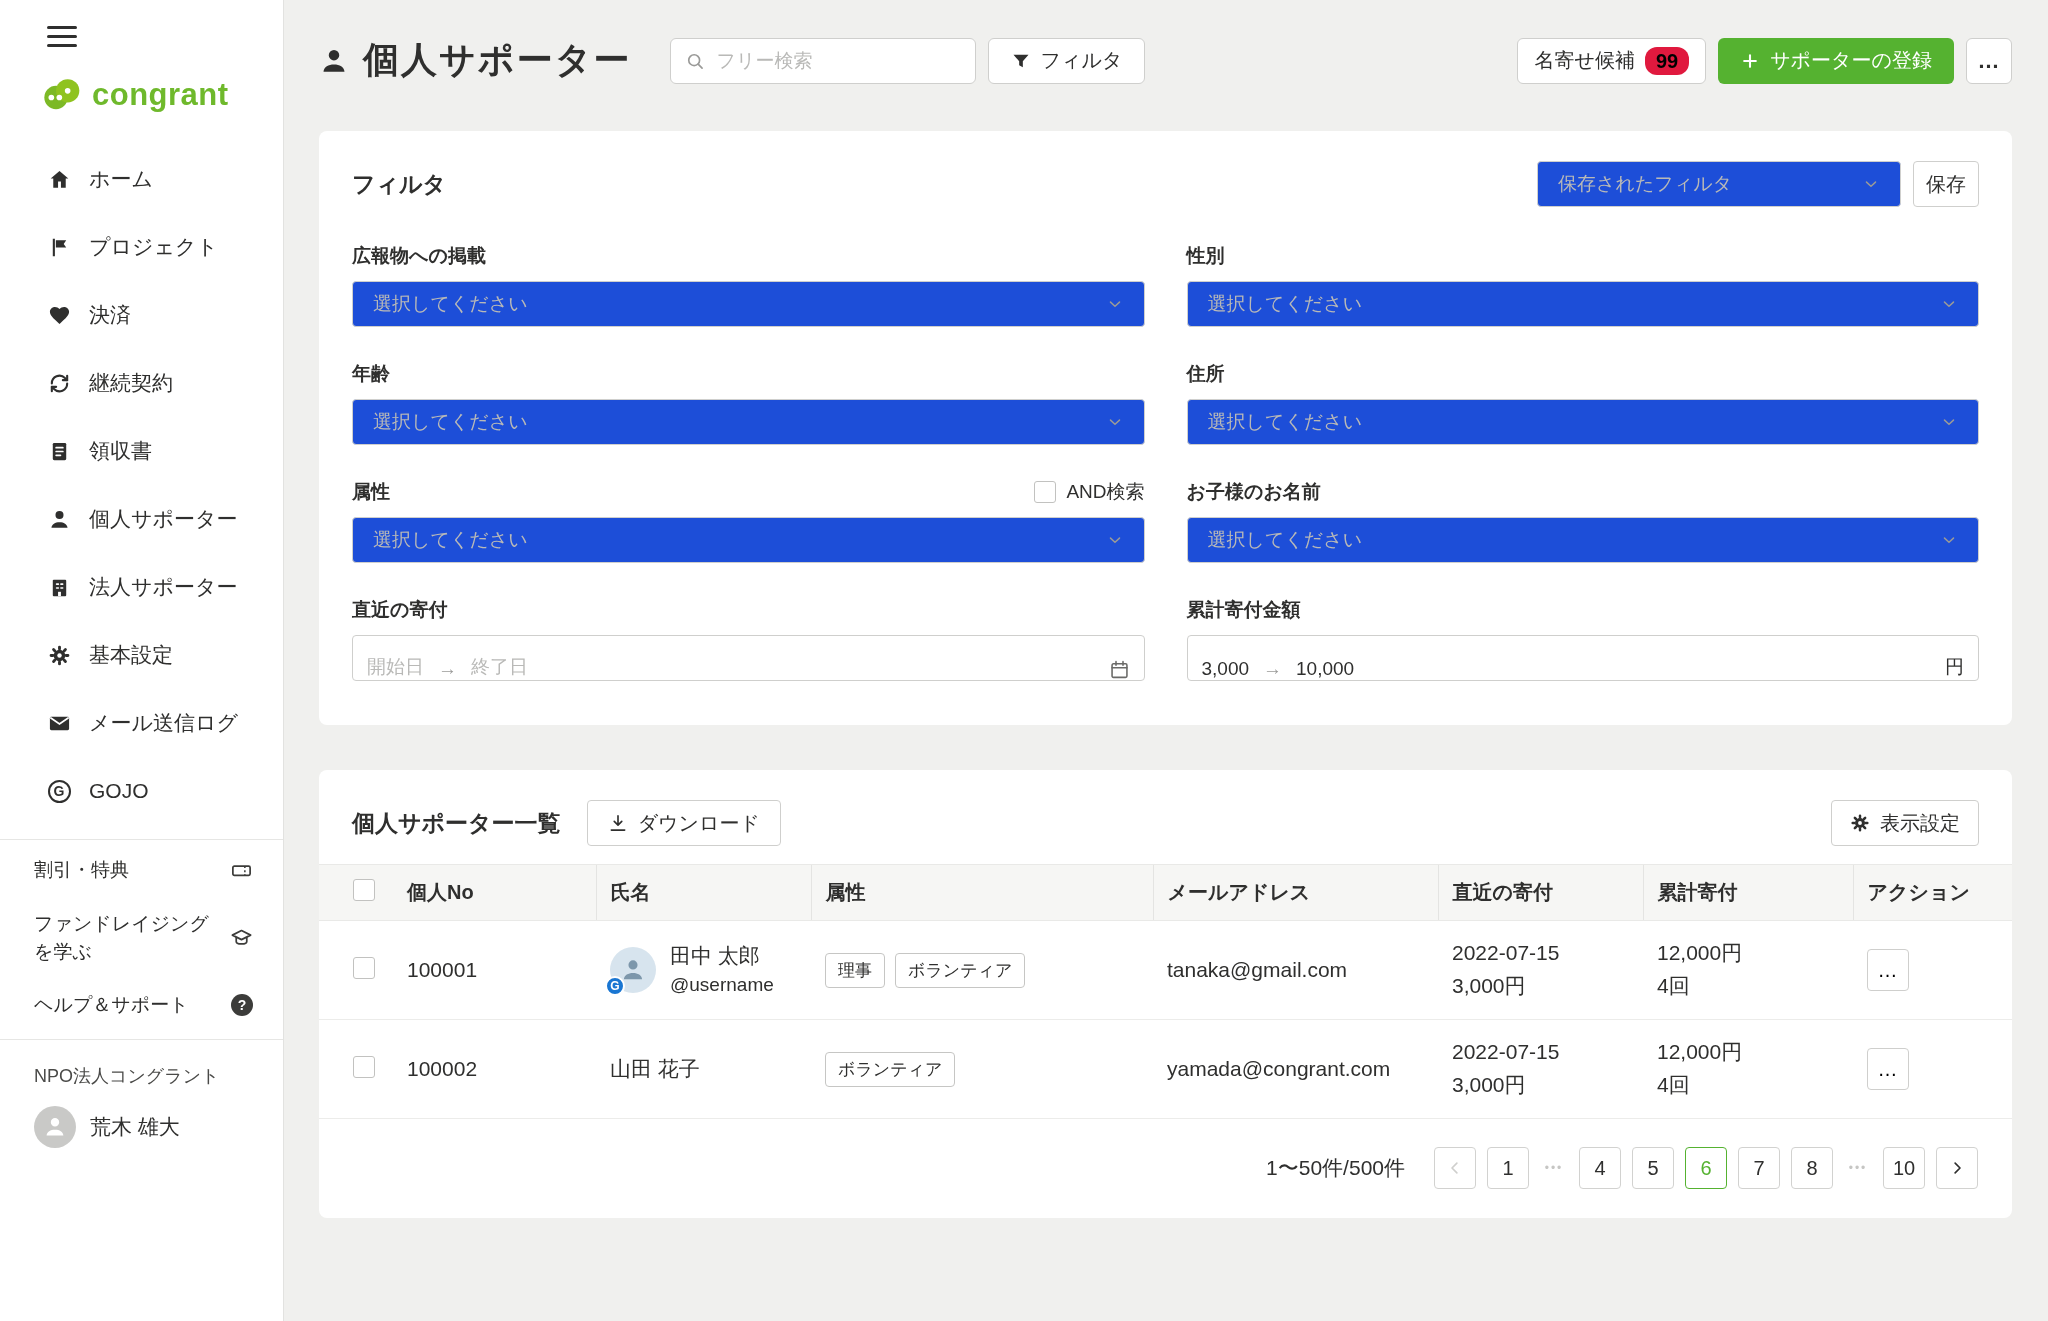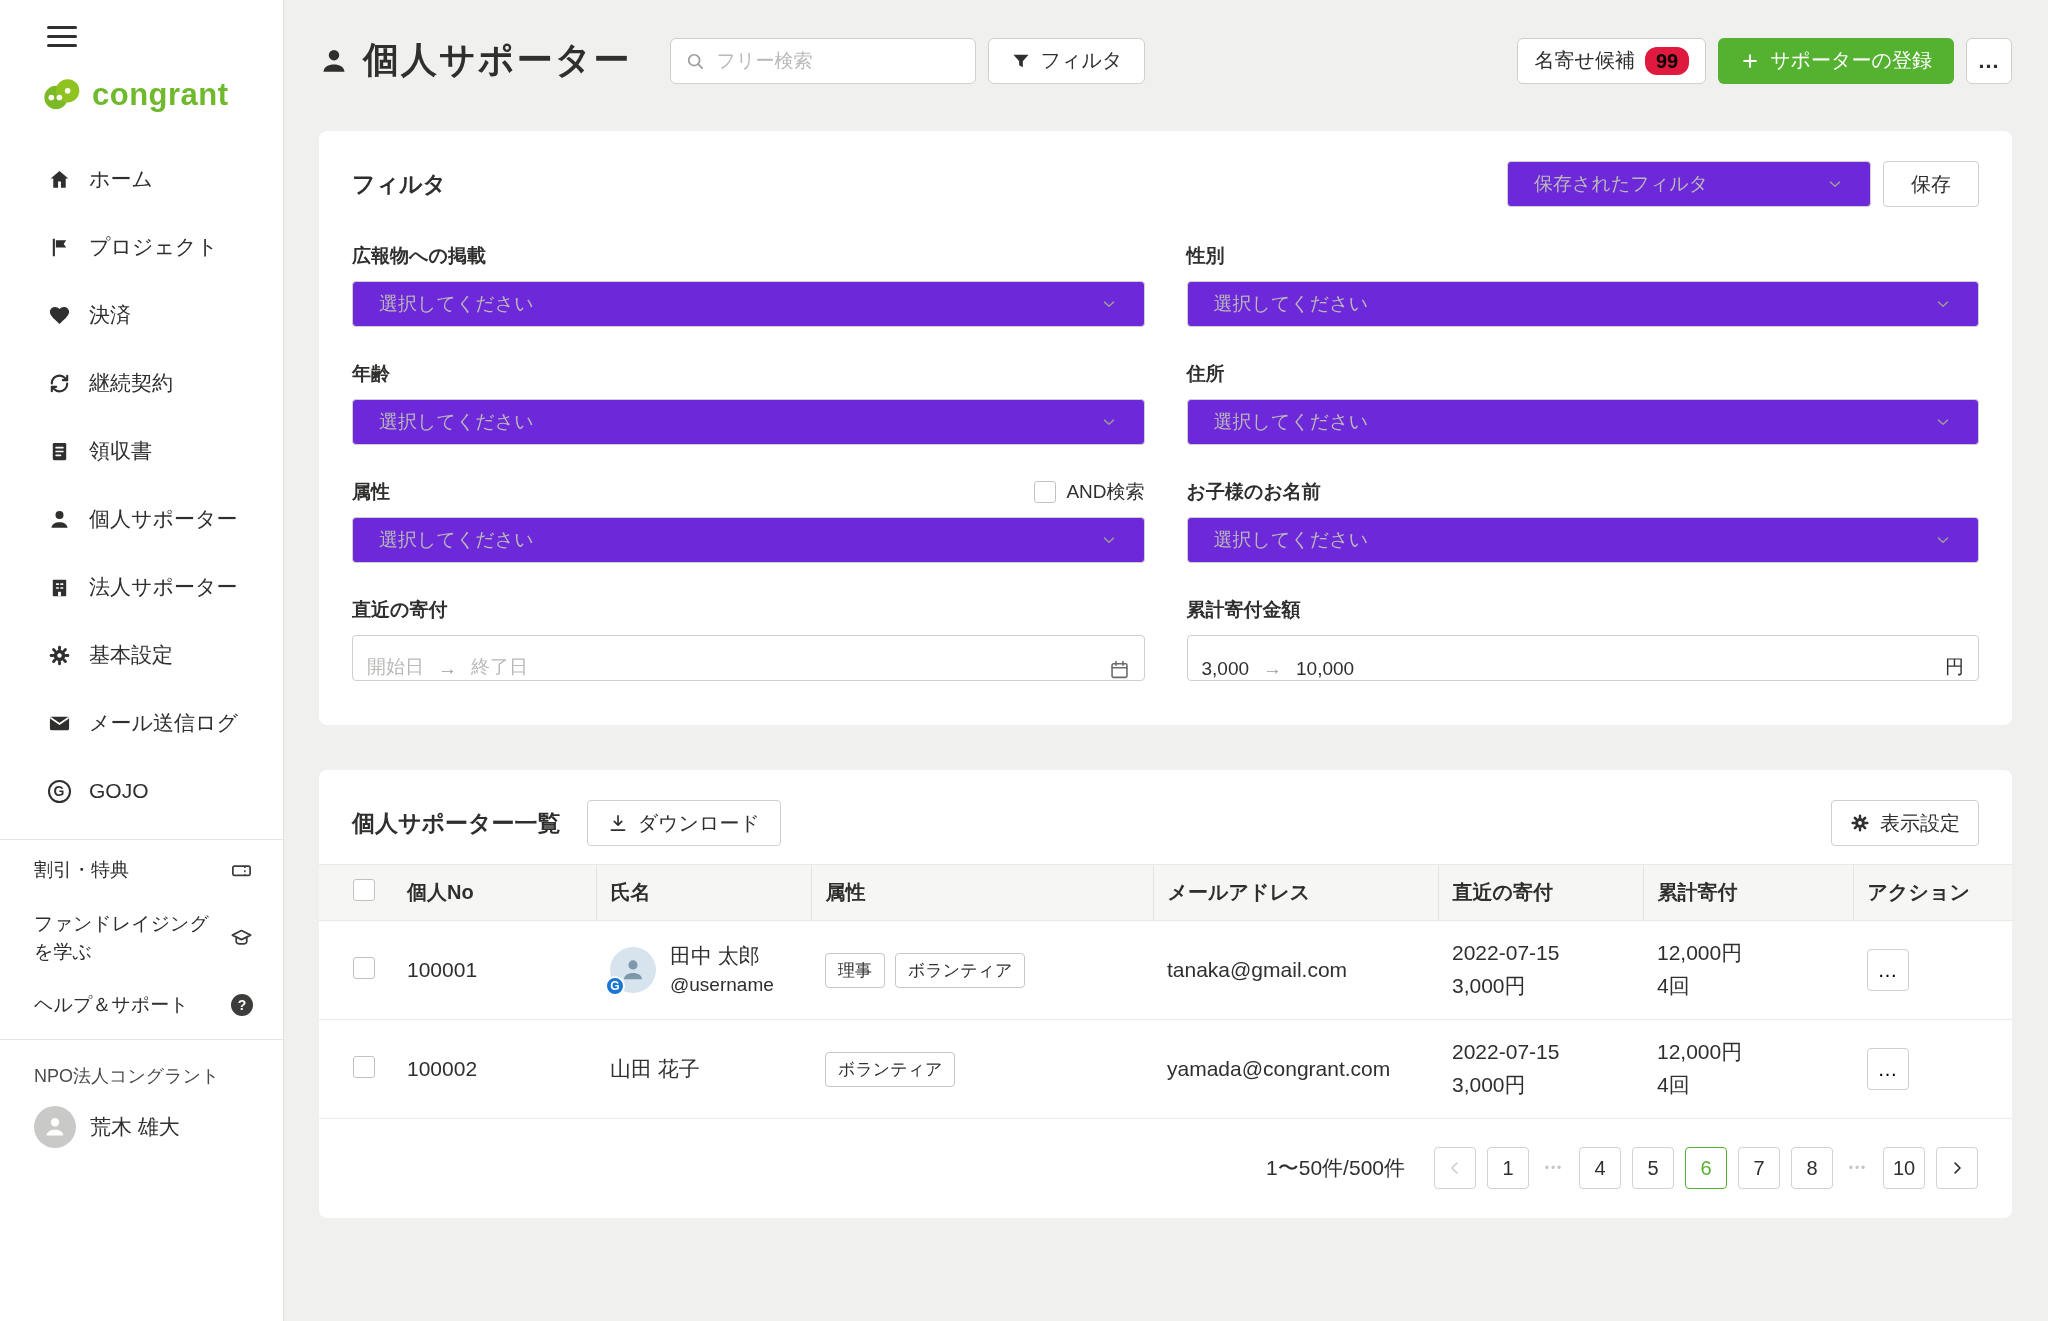--- a/index.html
+++ b/index.html
@@ -64,30 +64,30 @@
   .badge{background:var(--red);color:#000000;font-size:20px;line-height:1;padding:4px 11px;
          border-radius:12px;font-weight:bold}
   .register-btn{margin-left:12px;background:var(--green);border:none;color:#fff;padding:0 22px;gap:10px}
   .more-btn{margin-left:12px;width:46px;font-weight:bold;font-size:22px;letter-spacing:1px}
 
   .card{background:#fff;border-radius:8px}
   .filter-card{margin-top:46px;padding:30px 33px 44px}
   .card-head{display:flex;align-items:center}
   .card-title{font-size:23px;font-weight:bold}
   .saved-select{margin-left:auto;width:364px}
-  .save-btn{margin-left:12px;padding:0 27px;border-radius:4px}
+  .save-btn{margin-left:12px;padding:0 12px;border-radius:4px}
 
   .fgrid{display:grid;grid-template-columns:repeat(2,1fr);column-gap:42px;row-gap:34px;margin-top:36px}
   .flabel{font-size:19px;font-weight:bold;margin-bottom:12px;height:26px;
           display:flex;align-items:center;justify-content:space-between}
   .and-wrap{display:flex;align-items:center;gap:10px;font-weight:normal;font-size:19px}
   .checkbox{width:22px;height:22px;border:1.5px solid #c2c2c0;border-radius:3px;background:#fff;
             display:inline-block;cursor:pointer;flex-shrink:0}
-  .select{height:46px;border:1px solid var(--border);border-radius:4px;background:#6d28d9;
-          display:flex;align-items:center;justify-content:space-between;padding:0 26px;cursor:pointer}
+  .select{height:46px;border:1px solid var(--border);border-radius:4px;background:#1d4ed8;
+          display:flex;align-items:center;justify-content:space-between;padding:0 20px;cursor:pointer}
   .ph{color:var(--muted);font-size:19px;white-space:nowrap;overflow:hidden}
   .chev{color:#9a9a98;flex-shrink:0}
   .chev svg{width:18px;height:18px;display:block}
   .range{height:46px;border:1px solid var(--border);border-radius:4px;background:#fff;
          display:flex;align-items:flex-end;padding:0 14px;gap:14px;cursor:pointer}
   .range .arrow{color:#9a9a98;font-size:19px}
   .range .val{font-size:19px;color:var(--text)}
   .range .trailing{margin-left:auto;display:flex;align-items:center;color:#6a6a68}
   .range .trailing svg{width:21px;height:21px}
   .range .unit{font-size:19px;color:var(--text)}

